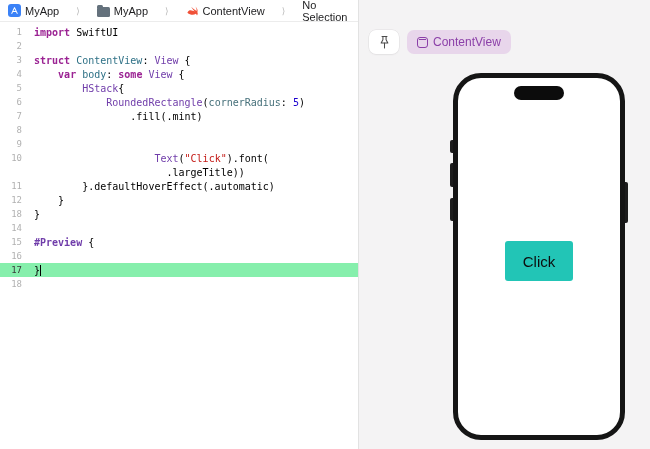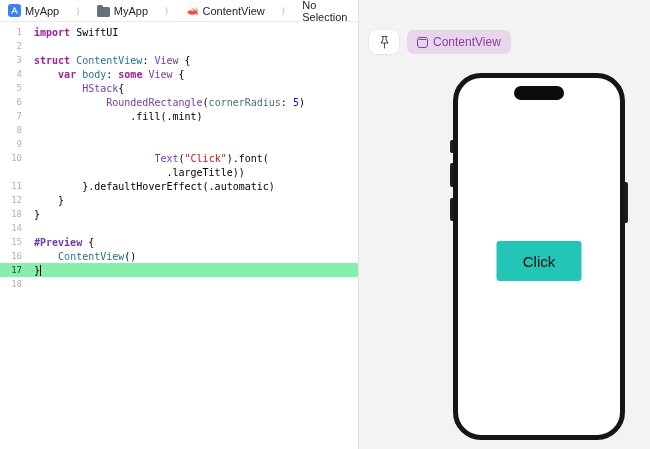--- a/index.html
+++ b/index.html
@@ -49,21 +49,21 @@
   .phone-frame { position:absolute; inset:0; background:#ffffff; border:5px solid #151515; border-radius:28px; }
   .dynamic-island { position:absolute; left:50%; transform:translateX(-50%); top:8px;
                     width:50px; height:14px; background:#0c0c0c; border-radius:8px; }
   .side-btn { position:absolute; background:#1d1d1d; }
   .btn-mute  { left:-3px; top:67px;  width:3px; height:13px; border-radius:2px 0 0 2px; }
   .btn-volup { left:-3px; top:90px;  width:3px; height:24px; border-radius:2px 0 0 2px; }
   .btn-voldn { left:-3px; top:125px; width:3px; height:23px; border-radius:2px 0 0 2px; }
   .btn-power { right:-3px; top:109px; width:3px; height:41px; border-radius:0 2px 2px 0; }
 
   .click-shape { position:absolute; left:50%; transform:translateX(-50%); top:163px;
-                 width:85px; height:40px; background:#22c5b6; border-radius:3px;
+                 width:68px; height:40px; background:#22c5b6; border-radius:3px;
                  display:flex; align-items:center; justify-content:center;
                  font-size:15px; color:#0d0d0d; cursor:pointer; }
 </style>
 </head>
 <body>
 
 <div class="editor-pane">
   <div class="jump-bar">
     <span class="crumb">
       <span class="app-icon">
@@ -150,21 +150,20 @@
         <div class="code-row">
           <span class="gutter">14</span>
           <span class="code-text"></span>
         </div>
         <div class="code-row">
           <span class="gutter">15</span>
           <span class="code-text"><span class="c-ma">#Preview</span><span class="c-p"> {</span></span>
         </div>
         <div class="code-row">
           <span class="gutter">16</span>
-          <span class="code-text"><span class="c-p">    </span><span class="c-de">ContentView</span><span class="c-p">()</span></span>
         </div>
         <div class="code-row current">
           <span class="gutter">17</span>
           <span class="code-text"><span class="c-p">}</span><span class="cursor"></span></span>
         </div>
         <div class="code-row">
           <span class="gutter">18</span>
           <span class="code-text"></span>
         </div>
       </div>

